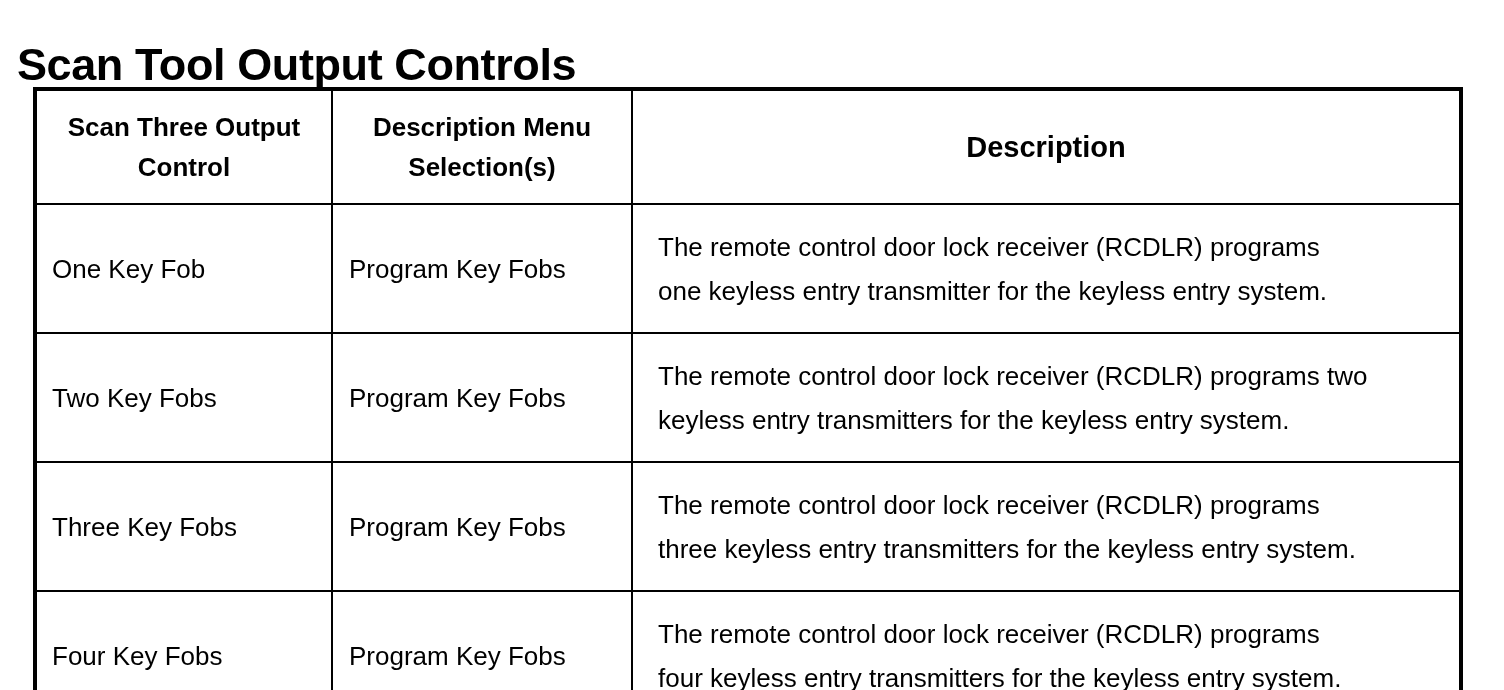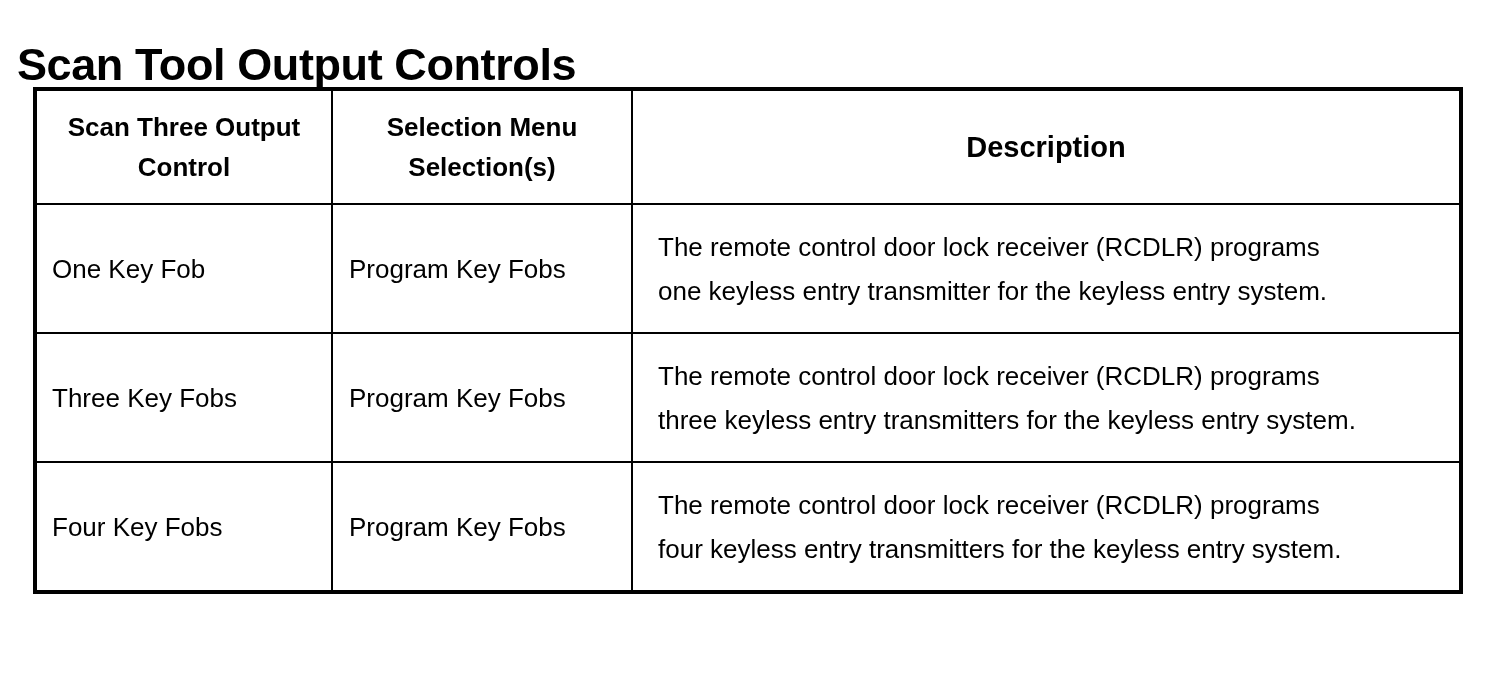--- a/index.html
+++ b/index.html
@@ -106,38 +106,46 @@
           <col class="c3">
       </colgroup>
 
       <thead>
         <tr>
           <th class="control-head">
             <span>Scan Three Output</span><br>
             <span>Control</span>
           </th>
           <th class="menu-head">
-            <span>Selection Menu</span><br>
+            <span>Description Menu</span><br>
             <span>Selection(s)</span>
           </th>
           <th class="desc-head">Description</th>
         </tr>
       </thead>
 
       <tbody>
 
         <tr>
           <td class="col-control">One Key Fob</td>
           <td class="col-menu">Program Key Fobs</td>
           <td class="col-desc">
             <span class="desc-line">The remote control door lock receiver (RCDLR) programs</span>
             <span class="desc-line">one keyless entry transmitter for the keyless entry system.</span>
           </td>
         </tr>
 
+        <tr>
+          <td class="col-control">Two Key Fobs</td>
+          <td class="col-menu">Program Key Fobs</td>
+          <td class="col-desc">
+            <span class="desc-line">The remote control door lock receiver (RCDLR) programs two</span>
+            <span class="desc-line">keyless entry transmitters for the keyless entry system.</span>
+          </td>
+        </tr>
 
         <tr>
           <td class="col-control">Three Key Fobs</td>
           <td class="col-menu">Program Key Fobs</td>
           <td class="col-desc">
             <span class="desc-line">The remote control door lock receiver (RCDLR) programs</span>
             <span class="desc-line">three keyless entry transmitters for the keyless entry system.</span>
           </td>
         </tr>
 

